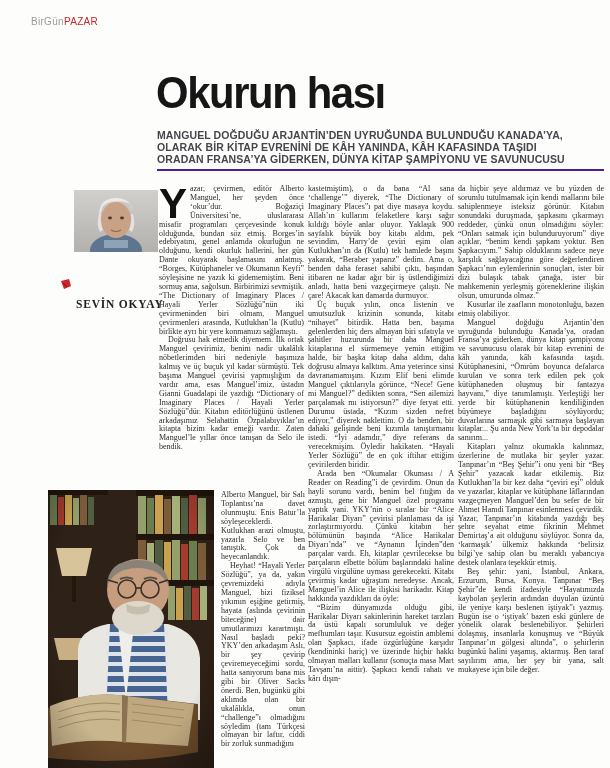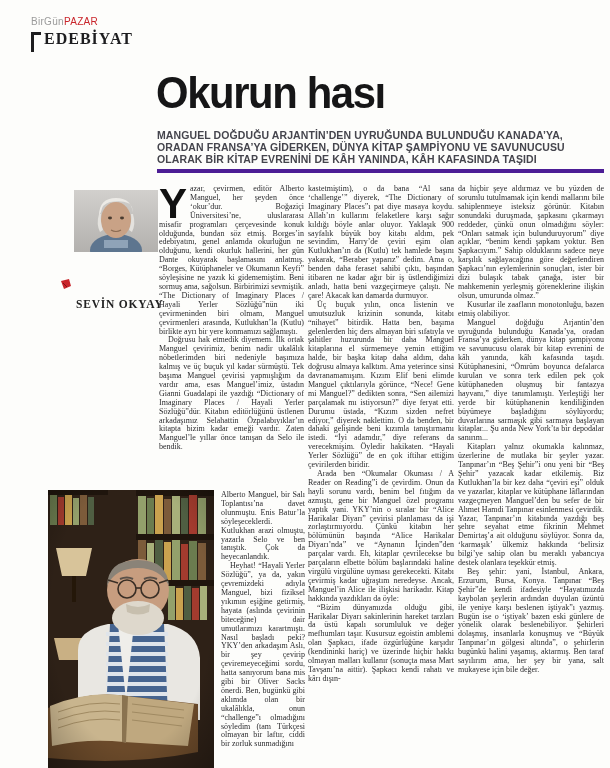--- a/index.html
+++ b/index.html
@@ -16,21 +16,21 @@
            margin-right:3px;margin-top:2px;}
   .section-name{font-family:"Liberation Serif",serif;font-size:16px;font-weight:600;
                 color:#1d1d1f;letter-spacing:1px;}
 
   
   .title{position:absolute;left:156px;top:67px;font-family:"Liberation Sans",sans-serif;
          font-weight:bold;font-size:45px;color:#161617;letter-spacing:-1.5px;
          transform:scaleX(.93);transform-origin:left top;white-space:nowrap;}
   .subtitle{position:absolute;left:157px;top:130px;width:447px;
             font-family:"Liberation Sans",sans-serif;font-weight:bold;font-size:10.5px;
-            color:#45454d;letter-spacing:.1px;border-bottom:4px solid #4c1d95;padding-bottom:4px;}
+            color:#45454d;letter-spacing:.1px;border-bottom:2px solid #4c1d95;padding-bottom:4px;}
   .subtitle p{margin:0;line-height:11.8px;}
 
   
   .author-photo{position:absolute;left:74px;top:190px;width:84px;height:62px;overflow:hidden;}
   .byline{position:absolute;left:60px;top:258px;display:flex;align-items:center;gap:4px;}
   .byline .name{font-family:"Liberation Serif",serif;font-weight:bold;font-size:11.5px;
                 color:#222;letter-spacing:.8px;margin-top:40px;}
 
   
   .textcol{position:absolute;text-align:justify;font-size:8px;line-height:8.9px;
@@ -48,31 +48,27 @@
   svg{display:block;}
 </style>
 </head>
 <body>
 
 <div class="page">
 
   <div class="masthead">
     <span class="gray">BirGün</span><span class="red">PAZAR</span>
   </div>
-  <div class="section-row">
-    <span class="bracket"></span>
-    <span class="section-name">EDEBİYAT</span>
-  </div>
 
   <div class="title">Okurun hası</div>
 
   <div class="subtitle">
       <p>MANGUEL DOĞDUĞU ARJANTİN’DEN UYRUĞUNDA BULUNDUĞU KANADA’YA,</p>
+      <p>OLARAK BİR KİTAP EVRENİNİ DE KÂH YANINDA, KÂH KAFASINDA TAŞIDI</p>
       <p>ORADAN FRANSA’YA GİDERKEN, DÜNYA KİTAP ŞAMPİYONU VE SAVUNUCUSU</p>
-      <p>OLARAK BİR KİTAP EVRENİNİ DE KÂH YANINDA, KÂH KAFASINDA TAŞIDI</p>
     </div>
 
   <div class="author-photo">
     <svg width="84" height="62" viewBox="0 0 84 62">
       <rect width="84" height="62" fill="#c6c4c1"></rect>
       <rect width="84" height="62" fill="url(#agrad)"></rect>
       <defs>
         <linearGradient id="agrad" x1="0" y1="0" x2="0" y2="1">
           <stop offset="0" stop-color="#d2d0cd"></stop>
             <stop offset="1" stop-color="#b3b1ae"></stop>

